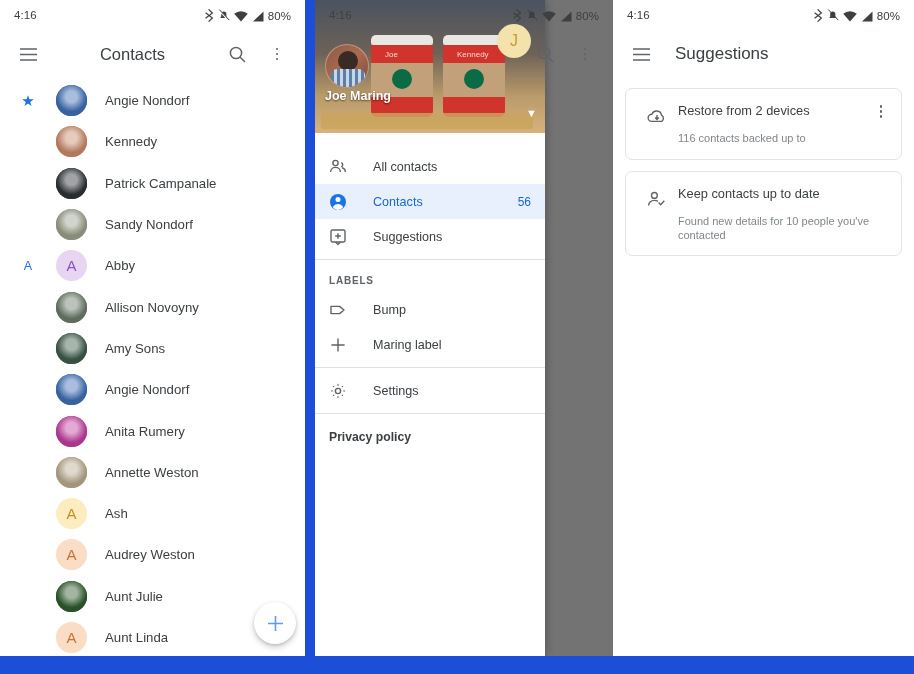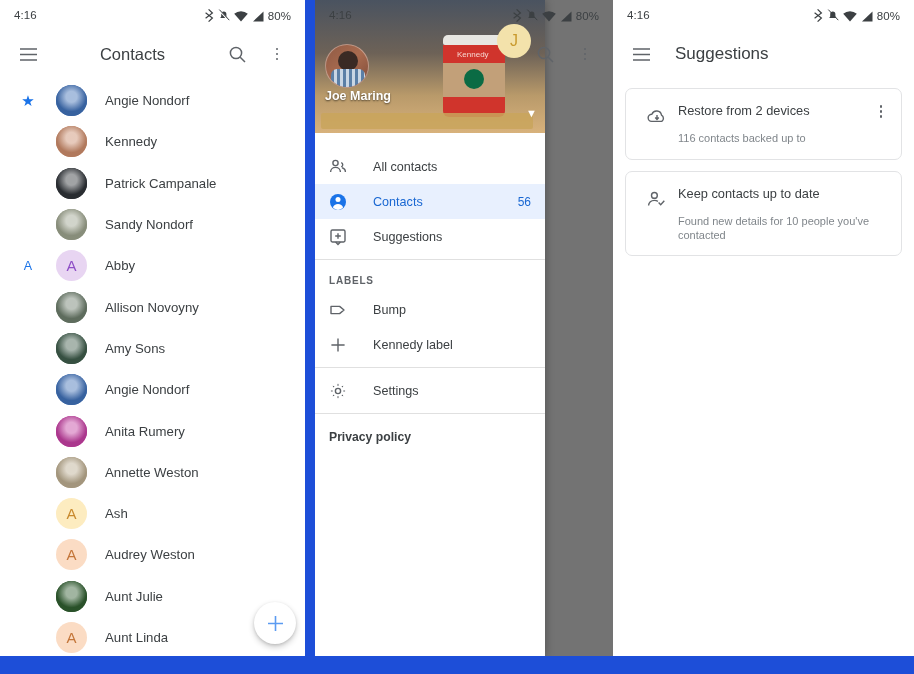--- a/index.html
+++ b/index.html
@@ -333,20 +333,28 @@
         </div>
       </div>
 
     </div>
 
     <div class="scrim"></div>
 
     <div class="drawer">
 
       <div class="drawer-header">
+        <div class="cup" id="cup1">
+          <div class="lid"></div>
+          <div class="body">
+              <div class="lbl">Joe</div>
+              <div class="sleeve"></div>
+              <div class="logo"></div>
+            </div>
+        </div>
         <div class="cup" id="cup2">
           <div class="lid"></div>
           <div class="body">
               <div class="lbl">Kennedy</div>
               <div class="sleeve"></div>
               <div class="logo"></div>
             </div>
         </div>
         <div class="dh-bar"></div>
         <div class="dh-avatar">
@@ -401,21 +409,21 @@
               </svg>
             </div>
             <div class="dlabel">Bump</div>
           </div>
           <div class="drow">
             <div class="dicon">
               <svg width="18" height="18" viewBox="0 0 18 18">
                 <path d="M9 2.4v13.2M2.4 9h13.2" stroke="currentColor" stroke-width="1.4" fill="none"></path>
               </svg>
             </div>
-            <div class="dlabel">Kennedy label</div>
+            <div class="dlabel">Maring label</div>
           </div>
         </div>
       <div class="ddivider"></div>
       <div id="drawer-footer-items">
           <div class="drow">
             <div class="dicon">
               <svg width="18" height="18" viewBox="0 0 18 18">
                 <circle cx="9" cy="9" r="2.6" stroke="currentColor" stroke-width="1.4" fill="none"></circle>
                 <path d="M9 1.6 10 3.4h-2zM9 16.4 8 14.6h2zM1.6 9 3.4 8v2zM16.4 9 14.6 10V8zM3.7 3.7 5.6 4.3 4.3 5.6zM14.3 14.3 12.4 13.7l1.3-1.3zM14.3 3.7 13.7 5.6 12.4 4.3zM3.7 14.3 4.3 12.4l1.3 1.3z" fill="currentColor"></path>
               </svg>

